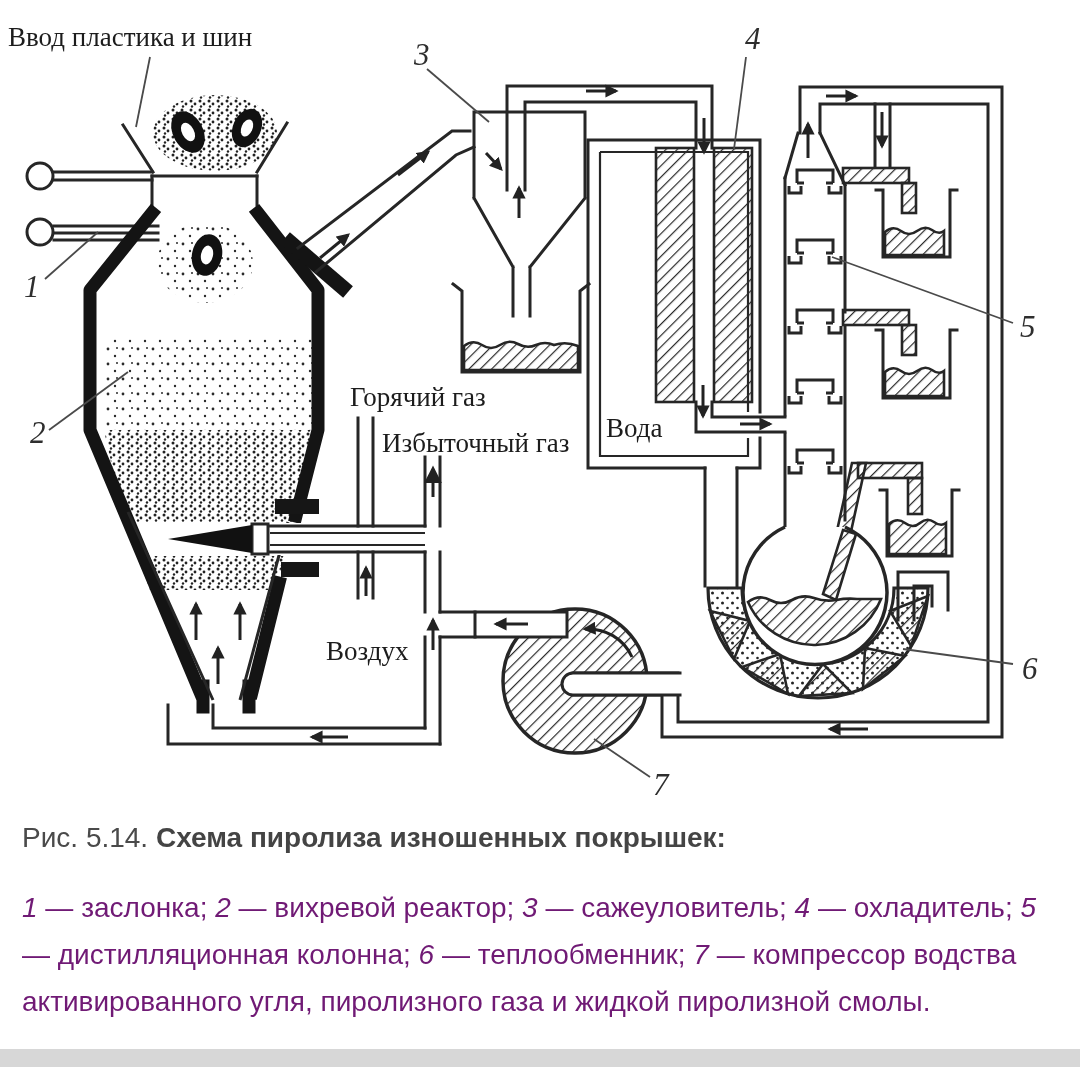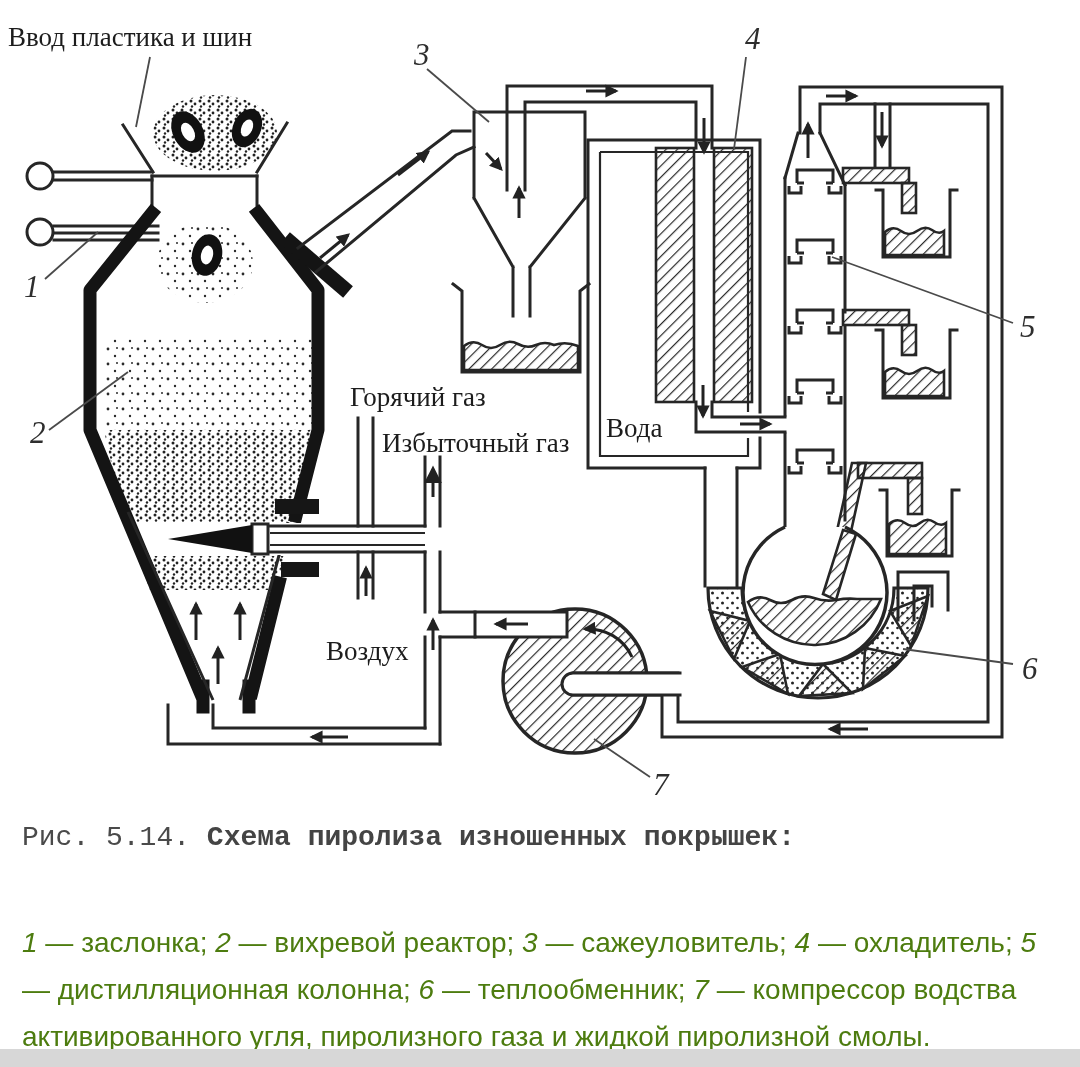--- a/index.html
+++ b/index.html
@@ -7,23 +7,23 @@
   #fig{position:absolute;top:0;left:0;}
   .ln{fill:none;stroke:#262626;stroke-width:3;stroke-linecap:square;}
   .ln2{fill:none;stroke:#262626;stroke-width:2.2;}
   .thick{fill:none;stroke:#141414;stroke-width:13;stroke-linejoin:round;stroke-linecap:square;}
   .thin{fill:none;stroke:#262626;stroke-width:3;}
   .leader{fill:none;stroke:#4a4a4a;stroke-width:1.8;}
   .hatchfill{fill:url(#h);stroke:#262626;stroke-width:2.6;}
   .arrow{fill:none;stroke:#222;stroke-width:3;}
   .dlabel{font:27px "Liberation Serif","DejaVu Serif",serif;fill:#1c1c1c;}
   .dnum{font:italic 31px "Liberation Serif","DejaVu Serif",serif;fill:#2e2e2e;}
-  #caption{position:absolute;left:22px;top:822px;font-size:28px;color:#4a4a4a;font-family:Liberation Mono, monospace;}
+  #caption{position:absolute;left:22px;top:822px;font-size:28px;color:#4a4a4a;}
   #caption b{color:#444;}
-  #legend{position:absolute;left:22px;top:884px;width:1046px;font-size:28px;line-height:47px;color:#4d7c0f;margin-top:35px;}
+  #legend{position:absolute;left:22px;top:884px;width:1046px;font-size:28px;line-height:47px;color:#701a75;}
   #legend i{font-style:italic;}
   #footer-bar{position:absolute;left:0;bottom:0;width:100%;height:18px;background:#d7d7d7;}
 </style>
 </head>
 <body>
 
 <svg id="fig" width="1080" height="808" viewBox="0 0 1080 808" xmlns="http://www.w3.org/2000/svg">
   <defs>
     <pattern id="h" patternUnits="userSpaceOnUse" width="8" height="8" patternTransform="rotate(45)">
       <line x1="0" y1="0" x2="0" y2="8" stroke="#2a2a2a" stroke-width="2.4"></line>

